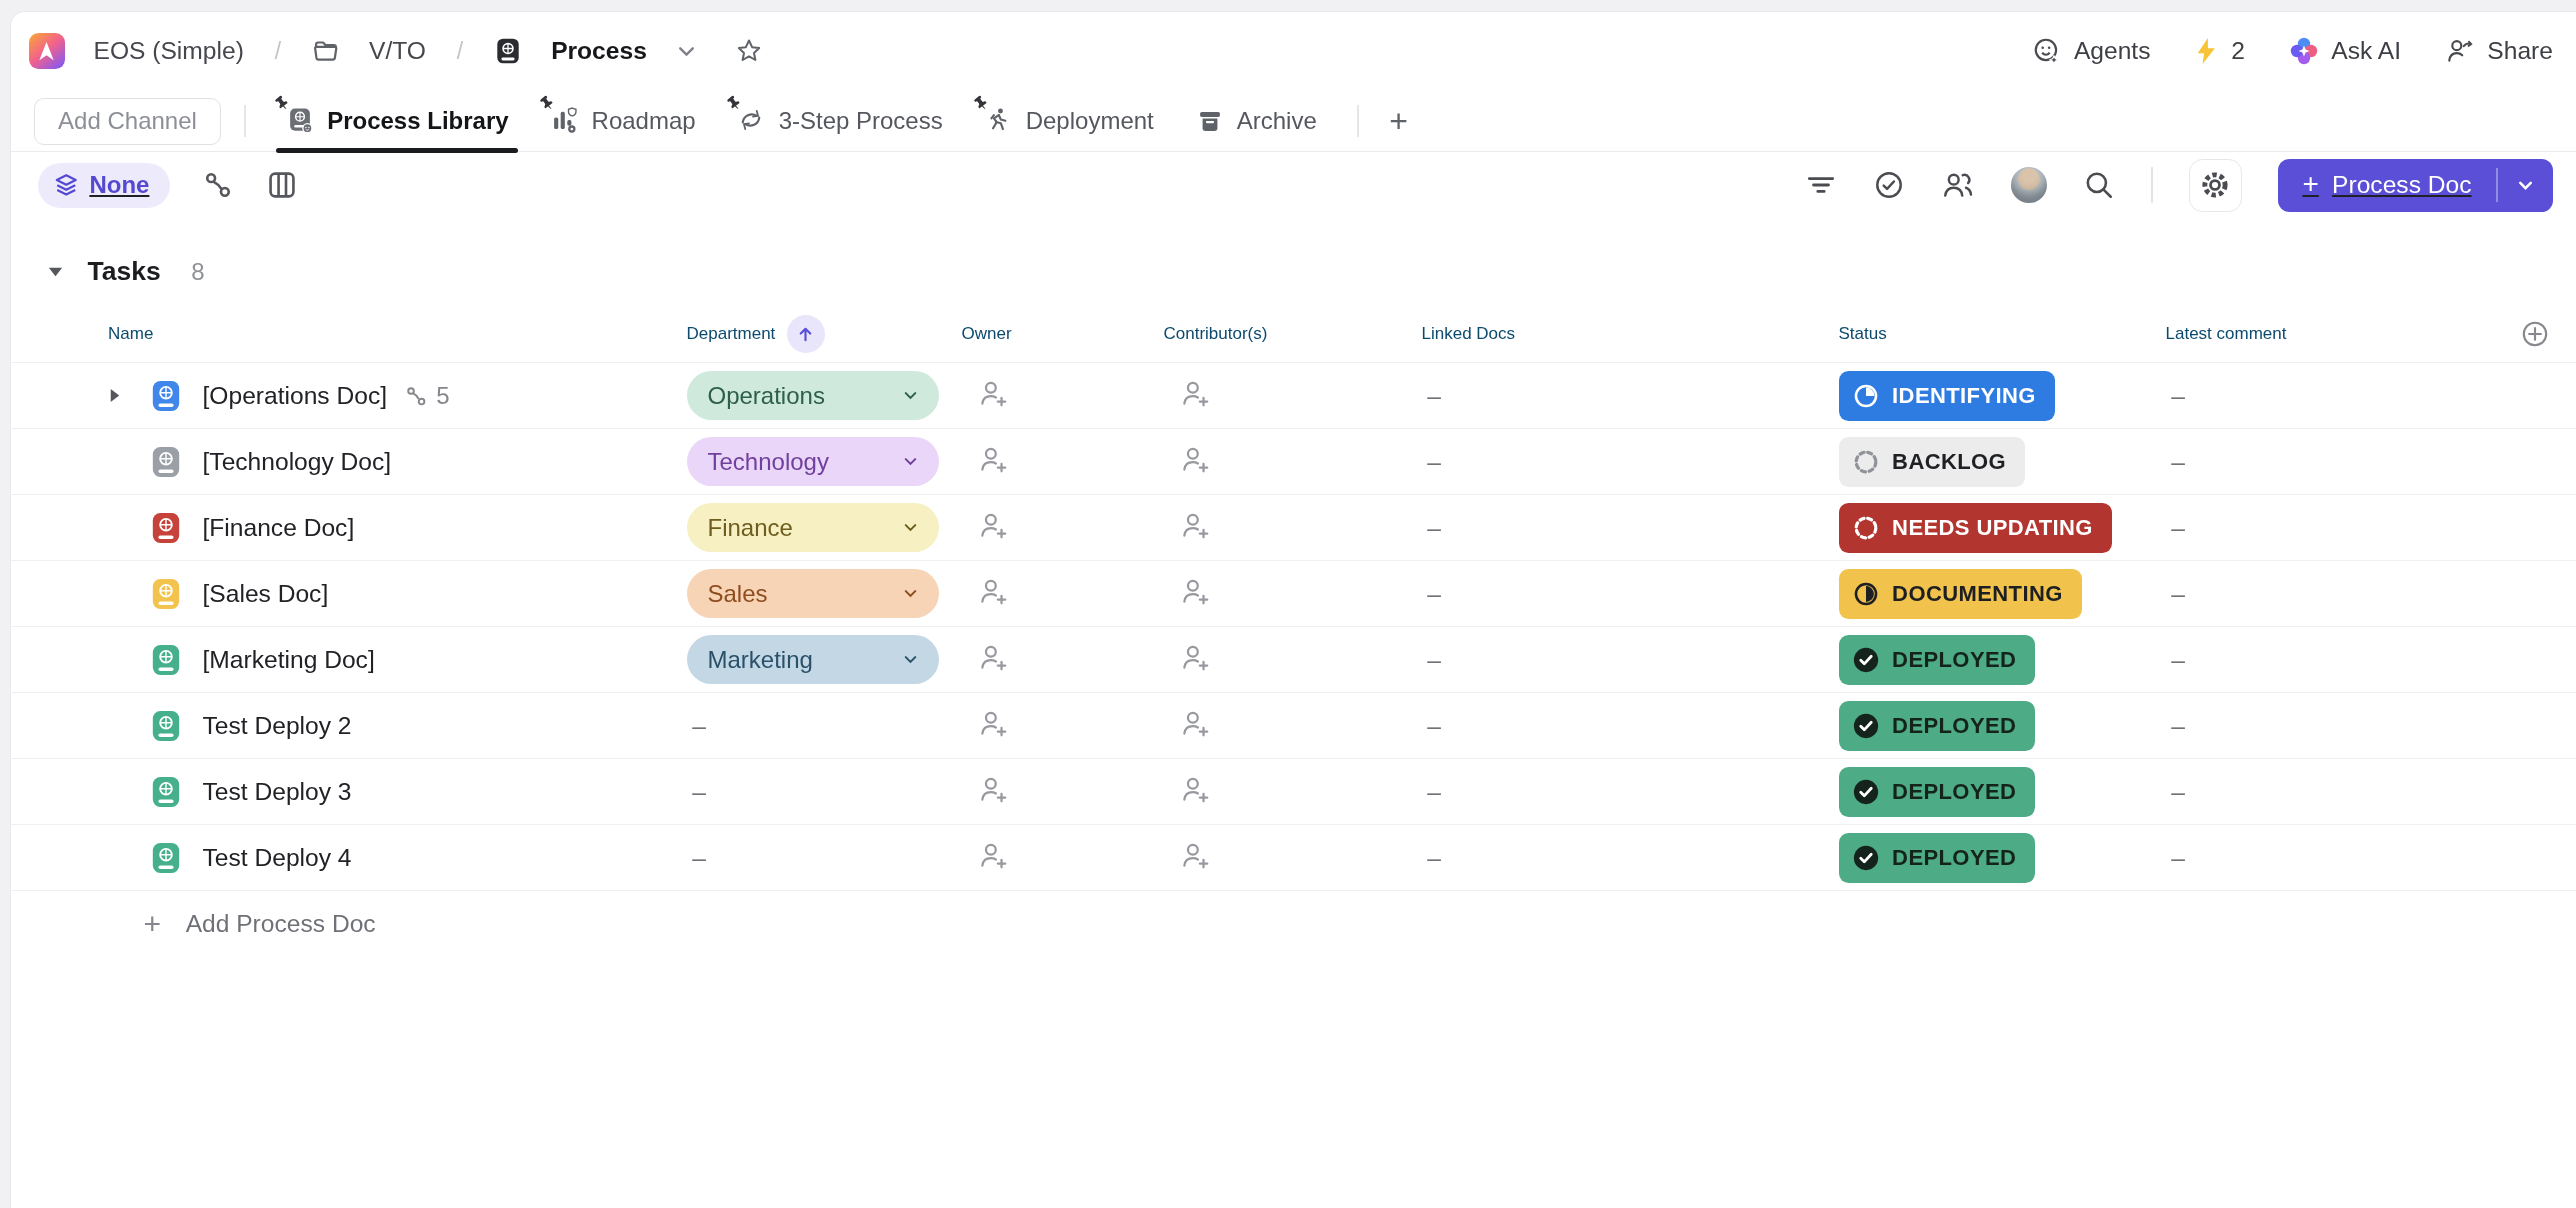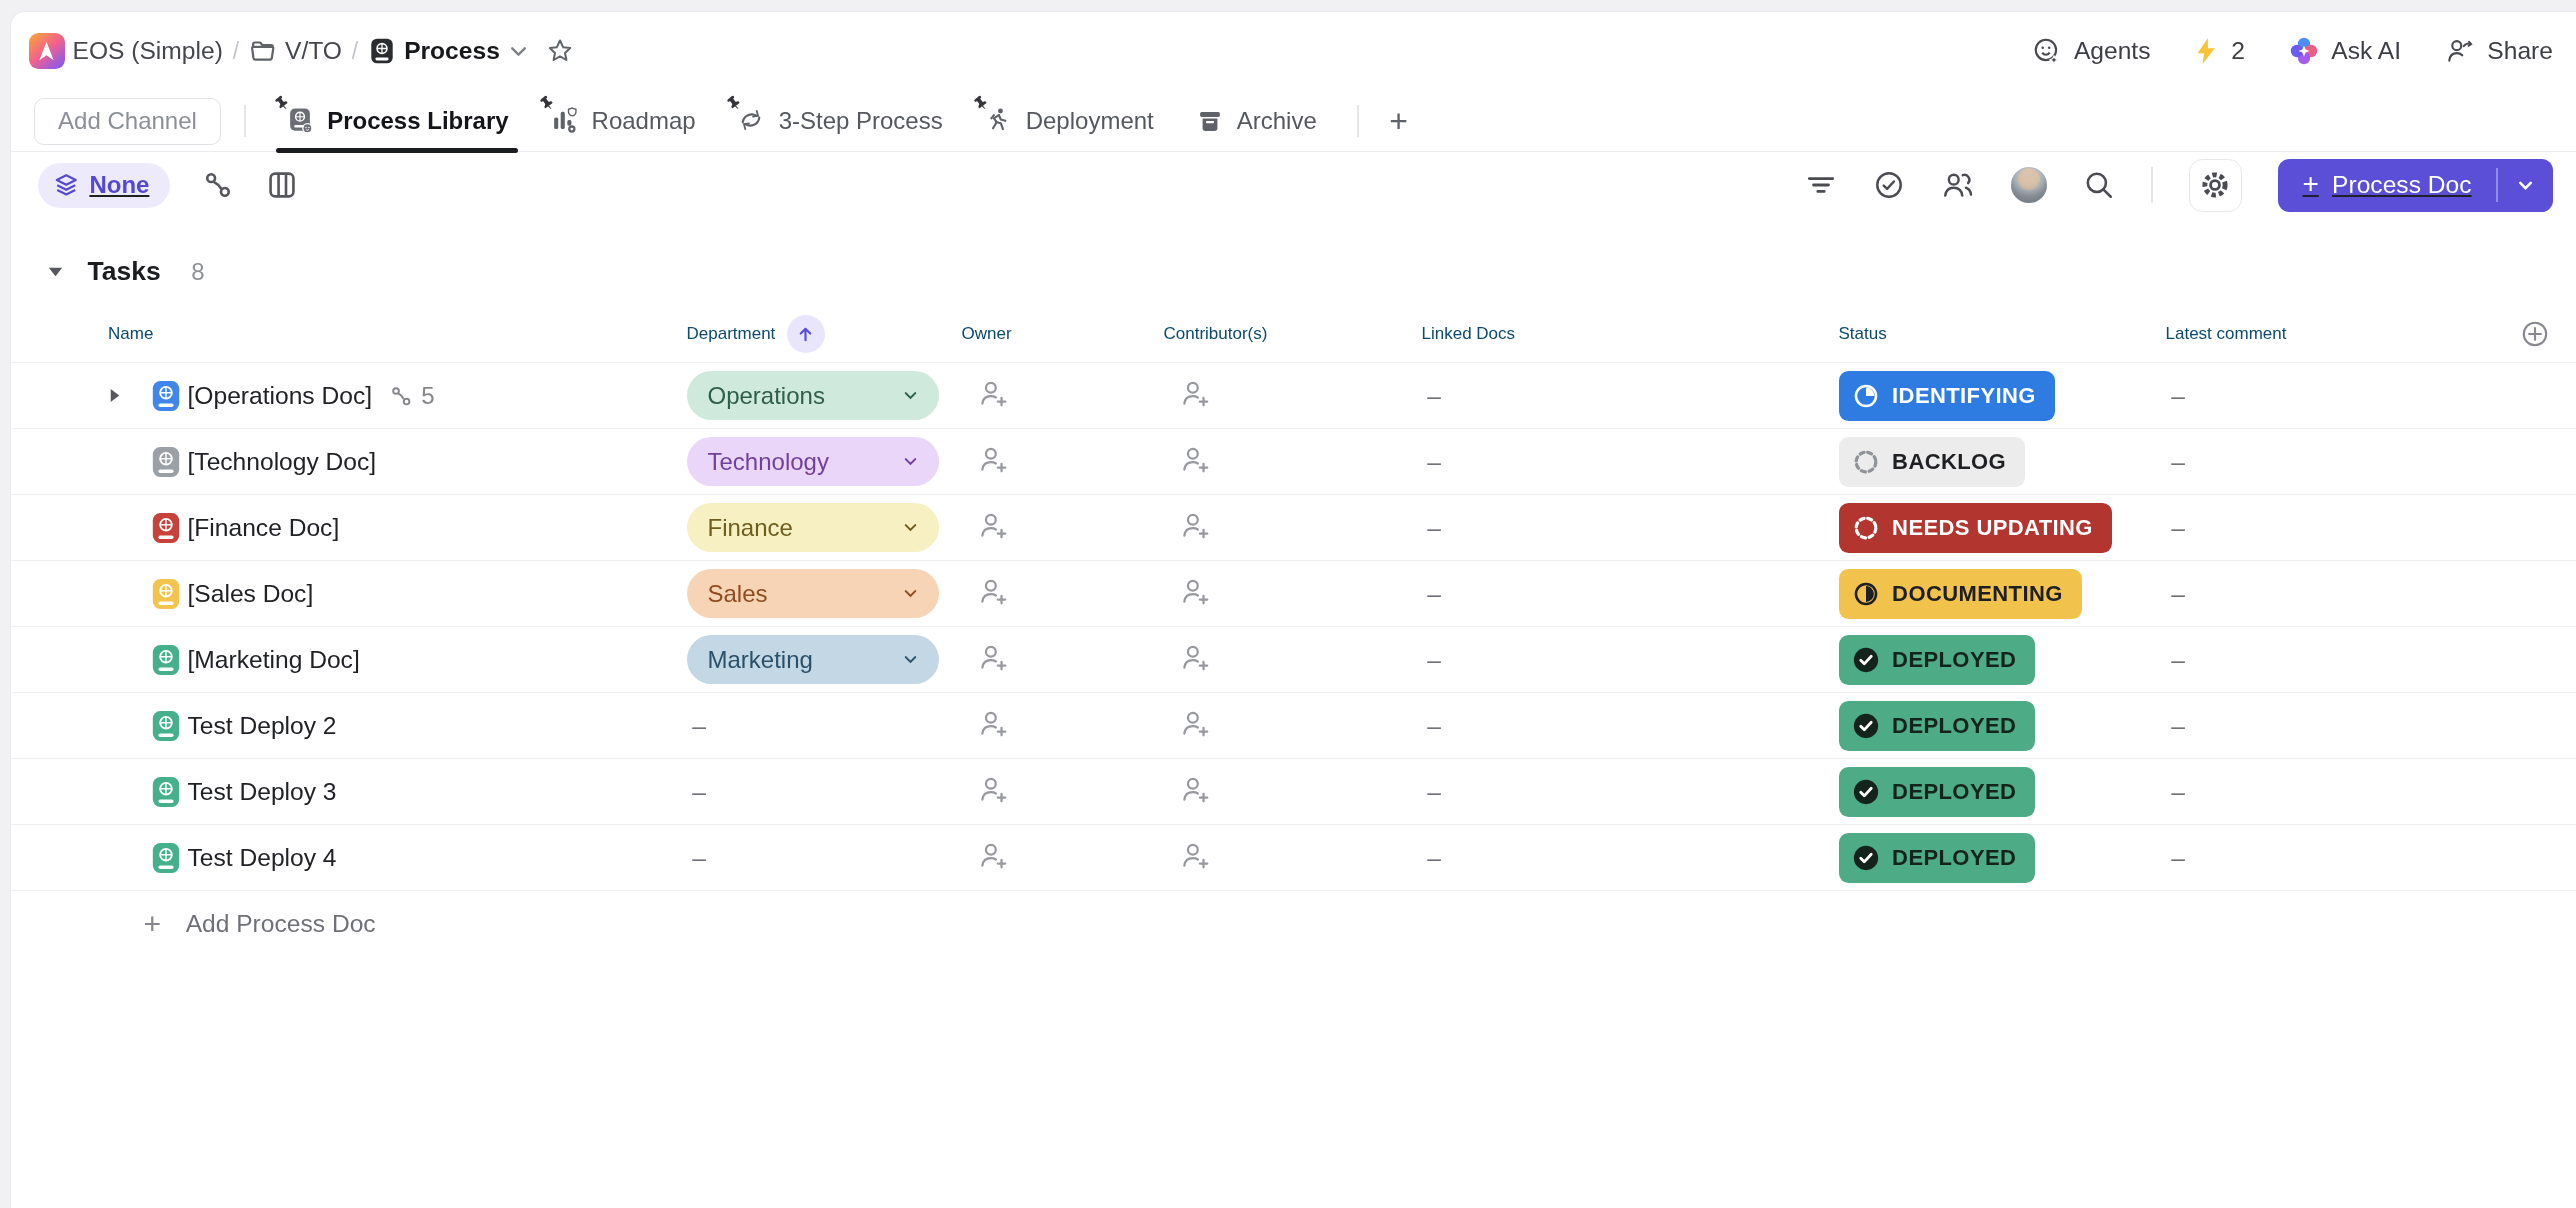--- a/index.html
+++ b/index.html
@@ -67,21 +67,21 @@
   .thead { height:57px; color:#0c4a6e; font-size:17px; border-bottom:1.9px solid #efeff1; }
   .th { display:flex; align-items:center; gap:11.4px; }
   .th-first { padding-left:7.6px; }
   .sort-badge { width:38px; height:38px; border-radius:50%; background:#e9e6fb; color:#5a4fd6;
       display:inline-flex; align-items:center; justify-content:center; cursor:pointer; }
   .th-plus { justify-self:end; margin-right:24.6px; color:#86888d; cursor:pointer; display:inline-flex; }
   .row { height:66px; border-bottom:1.9px solid #efeff1; font-size:24.6px; }
   .name-cell { display:flex; align-items:center; min-width:0; }
   .expand { width:49px; display:inline-flex; align-items:center; padding-left:5.7px; color:#55575c; cursor:pointer; }
   .doc-ic { display:inline-flex; cursor:default; }
-  .task-name { margin-left:6px; color:#212226; font-weight:500; white-space:nowrap; cursor:pointer; }
+  .task-name { margin-left:21px; color:#212226; font-weight:500; white-space:nowrap; cursor:pointer; }
   .link-count { display:inline-flex; align-items:center; gap:7.6px; margin-left:17px; color:#85878c; font-size:24px; cursor:pointer; }
   .dept-pill { width:252px; height:49px; border-radius:24.6px; display:flex; align-items:center;
       justify-content:space-between; padding:0 19px 0 21px; font-size:24px; cursor:pointer; }
   .dash { color:#6f7177; font-size:24.6px; }
   .cell-pad { padding-left:5.7px; }
   .person-add { color:#97999f; cursor:pointer; display:inline-flex; margin-left:15px; }
   .status-badge { display:inline-flex; align-items:center; gap:12.3px; height:50px; border-radius:9.5px;
       padding:0 19px 0 13.3px; font-size:22px; font-weight:700; letter-spacing:0.4px; cursor:pointer; }
   .add-row { height:66px; display:flex; align-items:center; padding-left:134px; color:#6f7177; cursor:pointer; }
   .add-row .plus { font-size:30px; color:#85878c; margin-right:24.6px; font-weight:400; }
@@ -89,21 +89,21 @@
   svg { display:block; }
 </style>
 </head>
 <body>
 
 <div class="stage">
   <div class="panel"></div>
   <div style="position:absolute; top:11.4px; left:9.5px; right:0; bottom:0;">
 
     <div class="topbar">
-      <div class="crumbs" style="display:flex;align-items:center;gap:8px;font-size:24.6px;color:#45474d;">
+      <div class="crumbs" style="display:flex;align-items:center;gap:29px;font-size:24.6px;color:#45474d;">
         <span class="app-badge">
           <svg width="23" height="23" viewBox="0 0 24 24">
               <path d="M12 2 L19.5 21 L12 16 L4.5 21 Z" fill="#ffffff"></path>
             </svg>
         </span>
         <span>EOS (Simple)</span>
         <span class="crumb-sep">/</span>
         <span class="icon">
           <svg width="28" height="28" viewBox="0 0 24 24" fill="none" stroke="#5f6368" stroke-width="1.9" stroke-linejoin="round">
               <path d="M3.5 8.5v-2a1.8 1.8 0 0 1 1.8-1.8h4.2l2 2.2h7.2a1.8 1.8 0 0 1 1.8 1.8v0.3M3.5 8.5h16.3a1 1 0 0 1 1 1.2l-1.2 8.2a1.8 1.8 0 0 1-1.8 1.5H5.6a1.8 1.8 0 0 1-1.8-1.5L2.7 9.7a1 1 0 0 1 .8-1.2z"></path>

